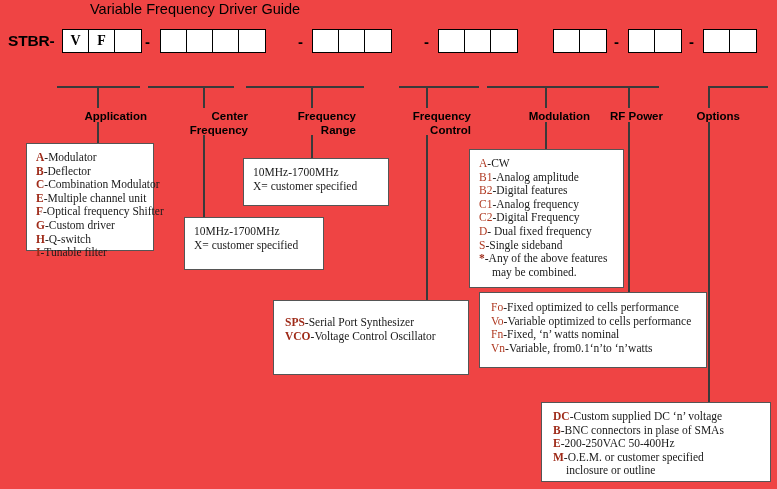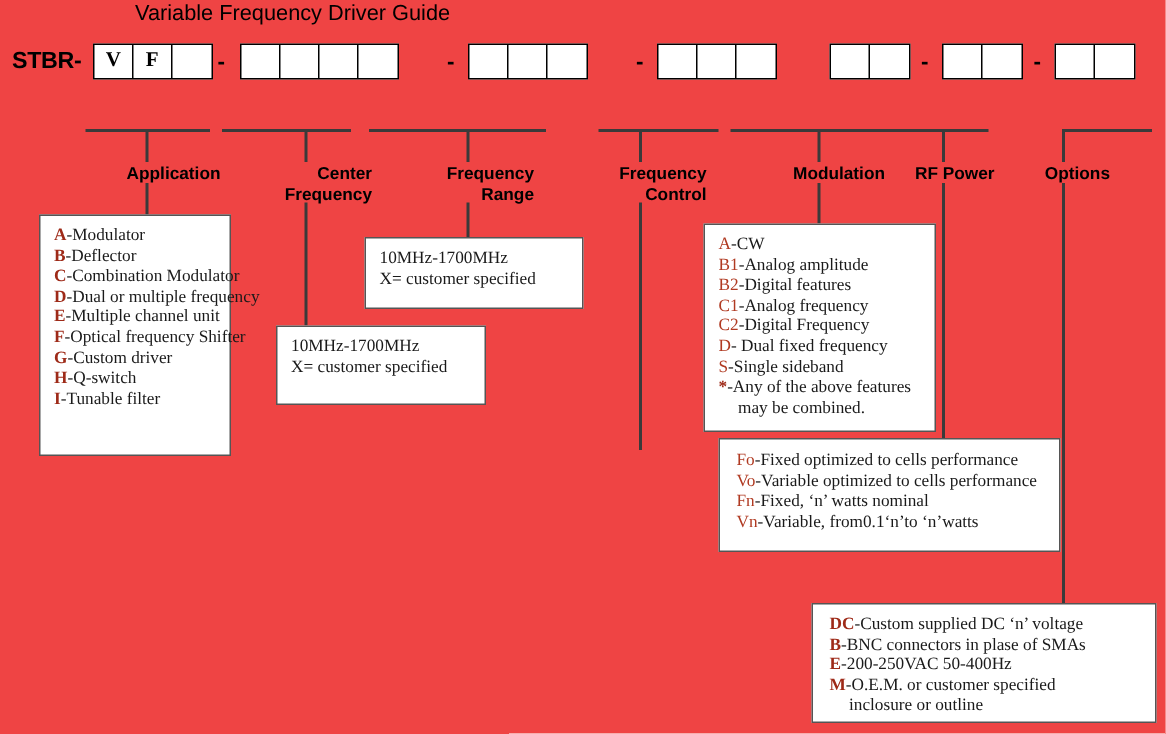--- a/index.html
+++ b/index.html
@@ -201,26 +201,25 @@
   <div class="cat" style="left:158px; top:110px; width:90px;">Center
 Frequency</div>
   <div class="cat" style="left:266px; top:110px; width:90px;">Frequency
 Range</div>
   <div class="cat" style="left:381px; top:110px; width:90px;">Frequency
 Control</div>
   <div class="cat" style="left:500px; top:110px; width:90px;">Modulation</div>
   <div class="cat" style="left:593px; top:110px; width:70px;">RF Power</div>
   <div class="cat" style="left:676px; top:110px; width:64px;">Options</div>
 
-  <div class="box" style="left:26px; top:143px; width:128px; height:161px;">
+  <div class="box" style="left:26px; top:143px; width:128px; height:108px;">
     <div class="inner">
       <div class="ln"><span class="code">A</span><span class="plain">-Modulator</span></div>
       <div class="ln"><span class="code">B</span><span class="plain">-Deflector</span></div>
       <div class="ln"><span class="code">C</span><span class="plain">-Combination Modulator</span></div>
-      <div class="ln"><span class="code">D</span><span class="plain">-Dual or multiple frequency</span></div>
       <div class="ln"><span class="code">E</span><span class="plain">-Multiple channel unit</span></div>
       <div class="ln"><span class="code">F</span><span class="plain">-Optical frequency Shifter</span></div>
       <div class="ln"><span class="code">G</span><span class="plain">-Custom driver</span></div>
       <div class="ln"><span class="code">H</span><span class="plain">-Q-switch</span></div>
       <div class="ln"><span class="code">I</span><span class="plain">-Tunable filter</span></div>
     </div>
   </div>
 
   <div class="box" style="left:184px; top:217px; width:140px; height:53px;">
     <div class="inner">
@@ -229,20 +228,26 @@
     </div>
   </div>
 
   <div class="box" style="left:243px; top:158px; width:146px; height:48px;">
     <div class="inner">
       <div class="ln plain">10MHz-1700MHz</div>
       <div class="ln plain">X= customer specified</div>
     </div>
   </div>
 
+  <div class="box" style="left:273px; top:300px; width:196px; height:75px;">
+    <div class="inner" style="padding-top:15px; padding-left:11px;">
+      <div class="ln"><span class="code">SPS</span><span class="plain">-Serial Port Synthesizer</span></div>
+      <div class="ln"><span class="code">VCO</span><span class="plain">-Voltage Control Oscillator</span></div>
+    </div>
+  </div>
 
   <div class="box" style="left:469px; top:149px; width:155px; height:139px;">
     <div class="inner">
       <div class="ln"><span class="code-thin">A</span><span class="plain">-CW</span></div>
       <div class="ln"><span class="code-thin">B1</span><span class="plain">-Analog amplitude</span></div>
       <div class="ln"><span class="code-thin">B2</span><span class="plain">-Digital features</span></div>
       <div class="ln"><span class="code-thin">C1</span><span class="plain">-Analog frequency</span></div>
       <div class="ln"><span class="code-thin">C2</span><span class="plain">-Digital Frequency</span></div>
       <div class="ln"><span class="code-thin">D</span><span class="plain">- Dual fixed frequency</span></div>
       <div class="ln"><span class="code-thin">S</span><span class="plain">-Single sideband</span></div>

